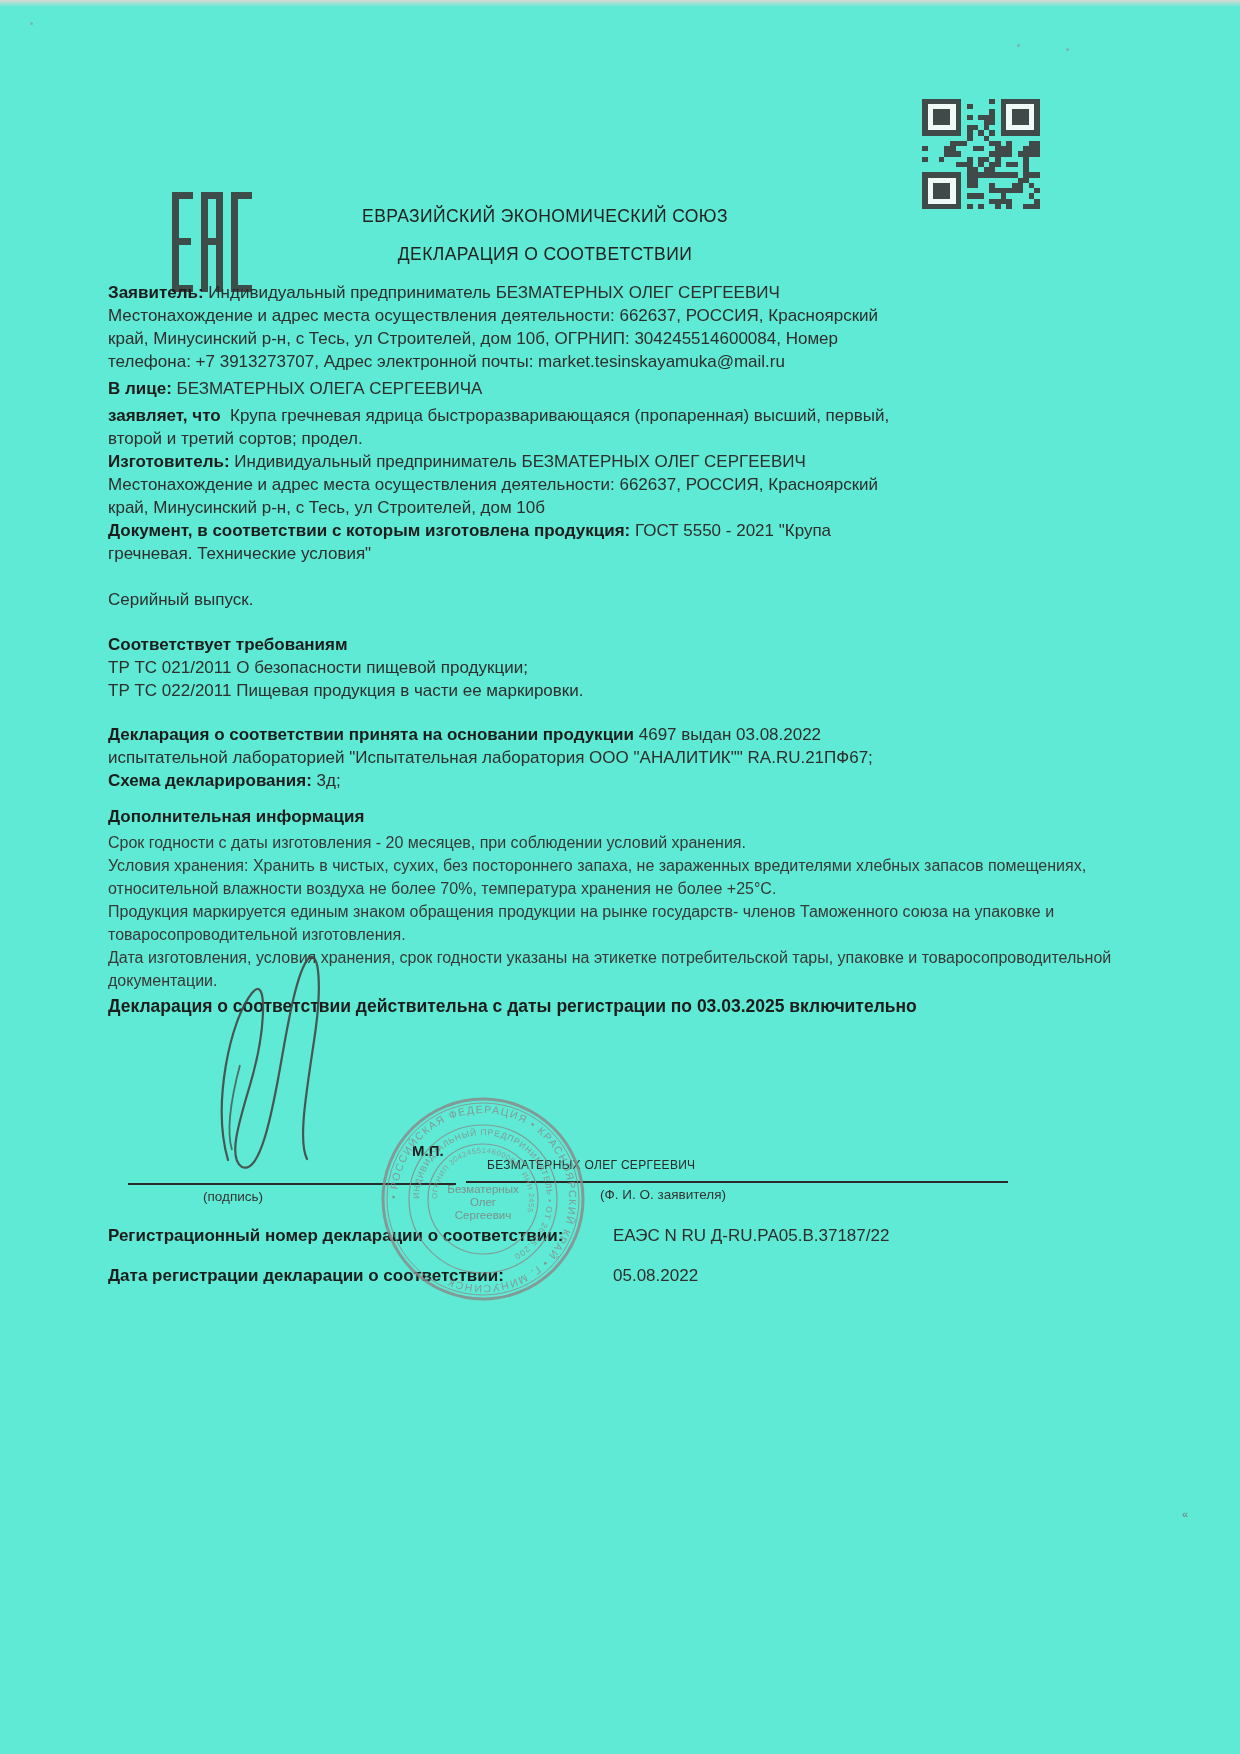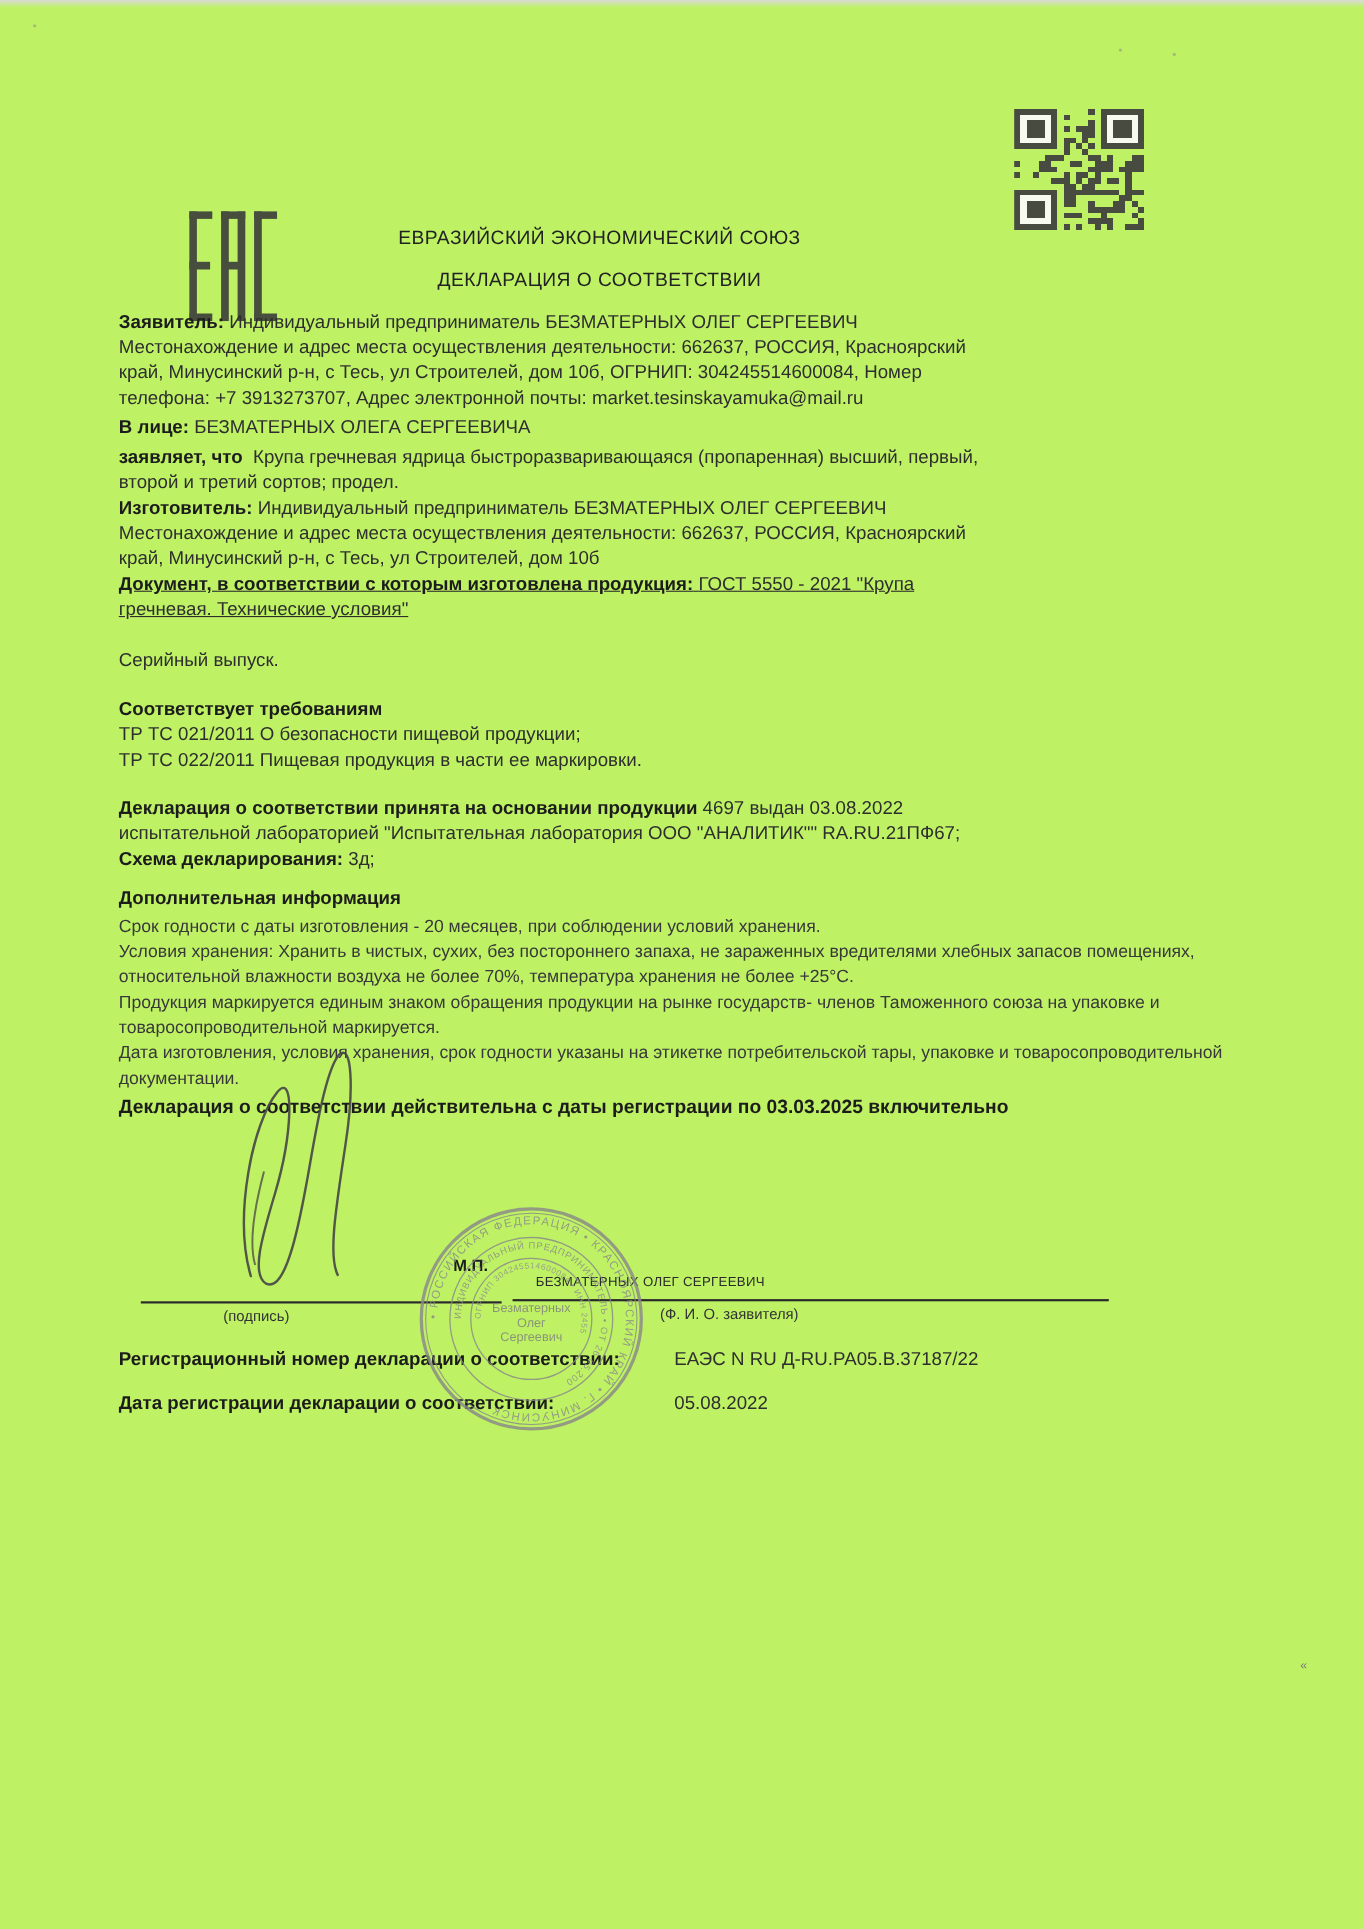--- a/index.html
+++ b/index.html
@@ -1,31 +1,31 @@
 <!DOCTYPE html>
 <html><head>
 <meta charset="utf-8">
 <style>
   html,body{margin:0;padding:0;background:#fff;}
-  .page{position:relative;width:1240px;height:1754px;background:#bef264;overflow:hidden;
+  .page{position:relative;width:1240px;height:1754px;background:#5eead4;overflow:hidden;
         font-family:"Liberation Sans",sans-serif;color:#2e2e2e;}
   .topshade{position:absolute;left:0;top:0;width:100%;height:7px;
         background:linear-gradient(#dadad6,rgba(255,255,255,0));}
   .blk{position:absolute;left:108px;width:1030px;font-size:17px;line-height:23px;}
   .ln b,.b{font-weight:700;color:#1c1c1c;}
   .small{font-size:16px;line-height:23px;color:#383838;}
   .title{position:absolute;left:0;width:1090px;text-align:center;font-size:17.5px;
         letter-spacing:.4px;color:#222;}
   #t1{top:206px;}
   #t2{top:244px;}
   #b-app{top:281px;}
   #b-inperson{top:377px;}
   #b-declare{top:404px;}
   #b-manu{top:450px;}
-  #b-doc{top:519px;text-decoration:underline;}
+  #b-doc{top:519px;}
   #b-codes{top:565px;}
   #b-serial{top:588px;}
   #b-comp{top:633px;}
   #b-basis{top:723px;}
   #b-scheme{top:769px;}
   #b-addh{top:805px;}
   #b-add{top:831px;}
   #b-valid{top:995px;font-weight:700;color:#1c1c1c;font-size:17.5px;}
   .eac{position:absolute;left:172px;top:192px;width:80px;height:100px;opacity:.88;}
   .qr{position:absolute;left:922px;top:99px;width:118px;height:110px;opacity:.92;}
@@ -245,21 +245,21 @@
   </div>
 
   <div class="blk" id="b-addh">
     <div class="ln b">Дополнительная информация</div>
   </div>
   <div class="blk small" id="b-add">
     <div class="ln">Срок годности с даты изготовления - 20 месяцев, при соблюдении условий хранения.</div>
     <div class="ln">Условия хранения: Хранить в чистых, сухих, без постороннего запаха, не зараженных вредителями хлебных запасов помещениях,</div>
     <div class="ln">относительной влажности воздуха не более 70%, температура хранения не более +25°С.</div>
     <div class="ln">Продукция маркируется единым знаком обращения продукции на рынке государств- членов Таможенного союза на упаковке и</div>
-    <div class="ln">товаросопроводительной маркируется.</div>
+    <div class="ln">товаросопроводительной изготовления.</div>
     <div class="ln">Дата изготовления, условия хранения, срок годности указаны на этикетке потребительской тары, упаковке и товаросопроводительной</div>
     <div class="ln">документации.</div>
   </div>
 
   <div class="blk" id="b-valid">Декларация о соответствии действительна с даты регистрации по 03.03.2025 включительно</div>
 
   <svg class="sig" viewBox="0 0 150 240">
     <path d="M18,215 C2,160 20,75 42,48 C58,28 56,86 40,140 C28,180 18,214 32,222 C50,230 62,170 72,112 C80,66 88,26 98,14 C110,2 112,44 104,96 C96,150 88,196 97,214" fill="none" stroke="#454545" stroke-width="2.2" stroke-linecap="round" opacity="0.9"></path>
     <path d="M30,120 C22,150 16,185 22,205" fill="none" stroke="#454545" stroke-width="1.8" opacity="0.75"></path>
   </svg>

